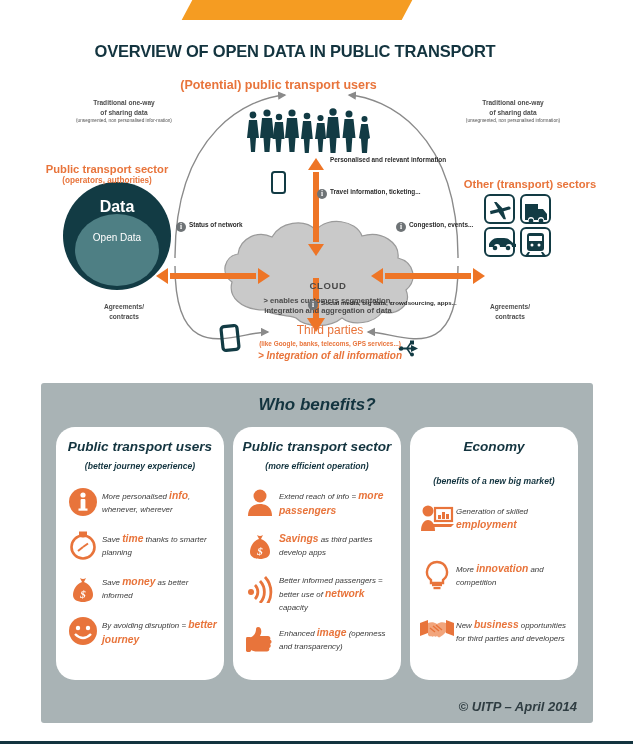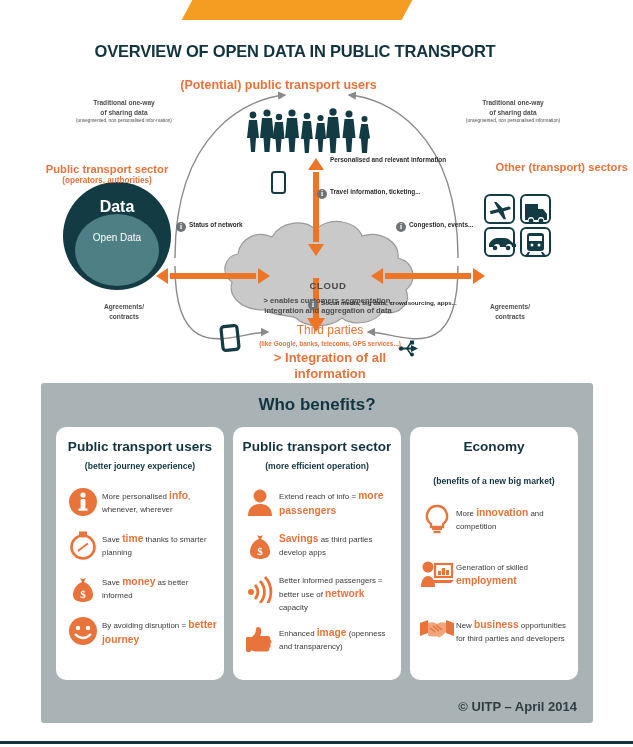--- a/index.html
+++ b/index.html
@@ -34,29 +34,29 @@
   .lbl-trad{
     font-size:6.6px;color:#4d4d4d;text-align:center;line-height:1.45;font-weight:bold;
   }
   .lbl-trad .sub{font-size:4.7px;font-weight:normal;display:block;margin-top:1px;line-height:1.35;}
   .lbl-pts{
     left:12px;top:92px;width:190px;text-align:center;
     font-size:11.2px;font-weight:bold;color:#E8743B;line-height:1.25;
   }
   .lbl-pts .s2{display:block;font-size:8.2px;}
   .lbl-other{
-    left:432px;top:91px;width:196px;text-align:right;
+    left:432px;top:108px;width:196px;text-align:center;
     font-size:11.2px;font-weight:bold;color:#E8743B;
   }
   .lbl-third{
     left:240px;top:249px;width:180px;text-align:center;line-height:1.25;
   }
   .lbl-third .t1{font-size:12px;font-weight:normal;color:#E8743B;}
   .lbl-third .t2{display:block;font-size:6.4px;font-weight:bold;color:#E8743B;margin-top:1px;}
-  .lbl-third .t3{display:block;font-size:13px;font-weight:bold;color:#E8743B;margin-top:2px;}
+  .lbl-third .t3{display:block;font-size:10px;font-weight:bold;color:#E8743B;margin-top:2px;font-style:italic;}
   .lbl-agree{font-size:6.6px;color:#4d4d4d;font-weight:bold;line-height:1.5;}
   .mini{font-size:6.4px;color:#2b2b2b;font-weight:bold;white-space:nowrap;}
   .mini2{font-size:6.2px;color:#2b2b2b;font-weight:bold;white-space:nowrap;}
   .ibadge{
     display:inline-block;width:10px;height:10px;border-radius:50%;
     background:#6e7376;color:#fff;font-size:7.5px;font-weight:bold;
     text-align:center;line-height:10px;vertical-align:-2px;margin-right:3px;
     font-family:"Liberation Serif",serif;
   }
   .cloud-txt{
@@ -65,29 +65,29 @@
   .cloud-txt .ct{font-size:9.5px;font-weight:bold;letter-spacing:0.6px;color:#4a4a4a;}
   .cloud-txt .cb{display:block;font-size:7.6px;font-weight:bold;line-height:1.35;margin-top:3px;color:#4a4a4a;}
   .data-lbl{position:absolute;left:62px;top:128px;width:110px;text-align:center;
     font-size:16px;font-weight:bold;color:#ffffff;}
   .opendata-lbl{position:absolute;left:62px;top:162px;width:110px;text-align:center;
     font-size:10px;font-weight:normal;color:#ffffff;}
 
   
   #benefits{
     position:absolute;left:41px;top:383px;width:552px;height:340px;
-    background:#A9B3B5;border-radius:3px;
+    background:#A9B3B5;border-radius:3px;font-style:italic;
   }
   #benefits-title{
     position:absolute;left:0;top:12px;width:552px;text-align:center;
     font-size:17px;font-weight:bold;color:#13343F;
   }
   .bcol{
     position:absolute;top:44px;width:168px;height:253px;
-    background:#ffffff;border-radius:10px;
+    background:#ffffff;border-radius:19px;
   }
   .bcol.c1{left:15px;}
   .bcol.c2{left:192px;}
   .bcol.c3{left:369px;}
   .bhead{
     text-align:center;padding:12px 8px 0 8px;
     font-size:13.6px;font-weight:bold;color:#13343F;line-height:1.12;
   }
   .bsub{
     text-align:center;font-size:8.6px;font-weight:bold;color:#13343F;
@@ -423,46 +423,46 @@
       </div>
     </div>
   </div>
 
   <div class="bcol c3">
     <div class="bhead">Economy</div>
     <div class="bsub" style="margin-top:22px;">(benefits of a new big market)</div>
     <div class="blist" style="margin-top:16px;">
       <div class="brow" style="margin-bottom:22px;">
         <div class="bicon">
-          <svg width="30" height="30">
-              <path d="M15,2 a10,10 0 0 1 6,18 v3 h-12 v-3 a10,10 0 0 1 6,-18 z" fill="none" stroke="#E8743B" stroke-width="2.4"></path>
-              <rect x="10" y="24" width="10" height="2.2" fill="#E8743B"></rect>
-              <rect x="11.5" y="27" width="7" height="2.2" fill="#E8743B"></rect>
-            </svg>
-        </div>
-        <div class="btxt">
-          <span>More </span><b>innovation</b><span> and competition</span>
-        </div>
-      </div>
-      <div class="brow" style="margin-bottom:22px;">
-        <div class="bicon">
           <svg width="34" height="32">
               <circle cx="8" cy="8" r="5.5" fill="#E8743B"></circle>
               <path d="M1,28 c0,-7 3,-11 7,-11 s7,4 7,11 z" fill="#E8743B"></path>
               <rect x="15" y="5" width="17" height="13" fill="none" stroke="#E8743B" stroke-width="2.2"></rect>
               <rect x="18" y="12" width="3" height="4" fill="#E8743B"></rect>
               <rect x="22" y="9" width="3" height="7" fill="#E8743B"></rect>
               <rect x="26" y="11" width="3" height="5" fill="#E8743B"></rect>
               <path d="M13,21 h21 l-3,3 h-18 z" fill="#E8743B"></path>
             </svg>
         </div>
         <div class="btxt">
           <span>Generation of skilled </span><b>employment</b><span></span>
         </div>
       </div>
+      <div class="brow" style="margin-bottom:22px;">
+        <div class="bicon">
+          <svg width="30" height="30">
+              <path d="M15,2 a10,10 0 0 1 6,18 v3 h-12 v-3 a10,10 0 0 1 6,-18 z" fill="none" stroke="#E8743B" stroke-width="2.4"></path>
+              <rect x="10" y="24" width="10" height="2.2" fill="#E8743B"></rect>
+              <rect x="11.5" y="27" width="7" height="2.2" fill="#E8743B"></rect>
+            </svg>
+        </div>
+        <div class="btxt">
+          <span>More </span><b>innovation</b><span> and competition</span>
+        </div>
+      </div>
       <div class="brow">
         <div class="bicon">
           <svg width="34" height="26">
               <path d="M0,5 l8,-3 v13 l-8,3 z" fill="#E8743B"></path>
               <path d="M34,5 l-8,-3 v13 l8,3 z" fill="#E8743B"></path>
               <path d="M8,5 c3,-1 6,-1 9,1 3,-2 6,-2 9,-1 v9 c-2,2 -4,4 -6,5 -1,1 -2,0 -3,-1 -1,1 -2,1 -3,0 -1,1 -2,1 -3,0 -1,1 -2,0 -3,-1 z" fill="#F2A57C"></path>
               <path d="M10,10 l5,4 M13,8 l6,5 M16,7 l6,5" stroke="#E8743B" stroke-width="1.4" fill="none"></path>
             </svg>
         </div>
         <div class="btxt">

